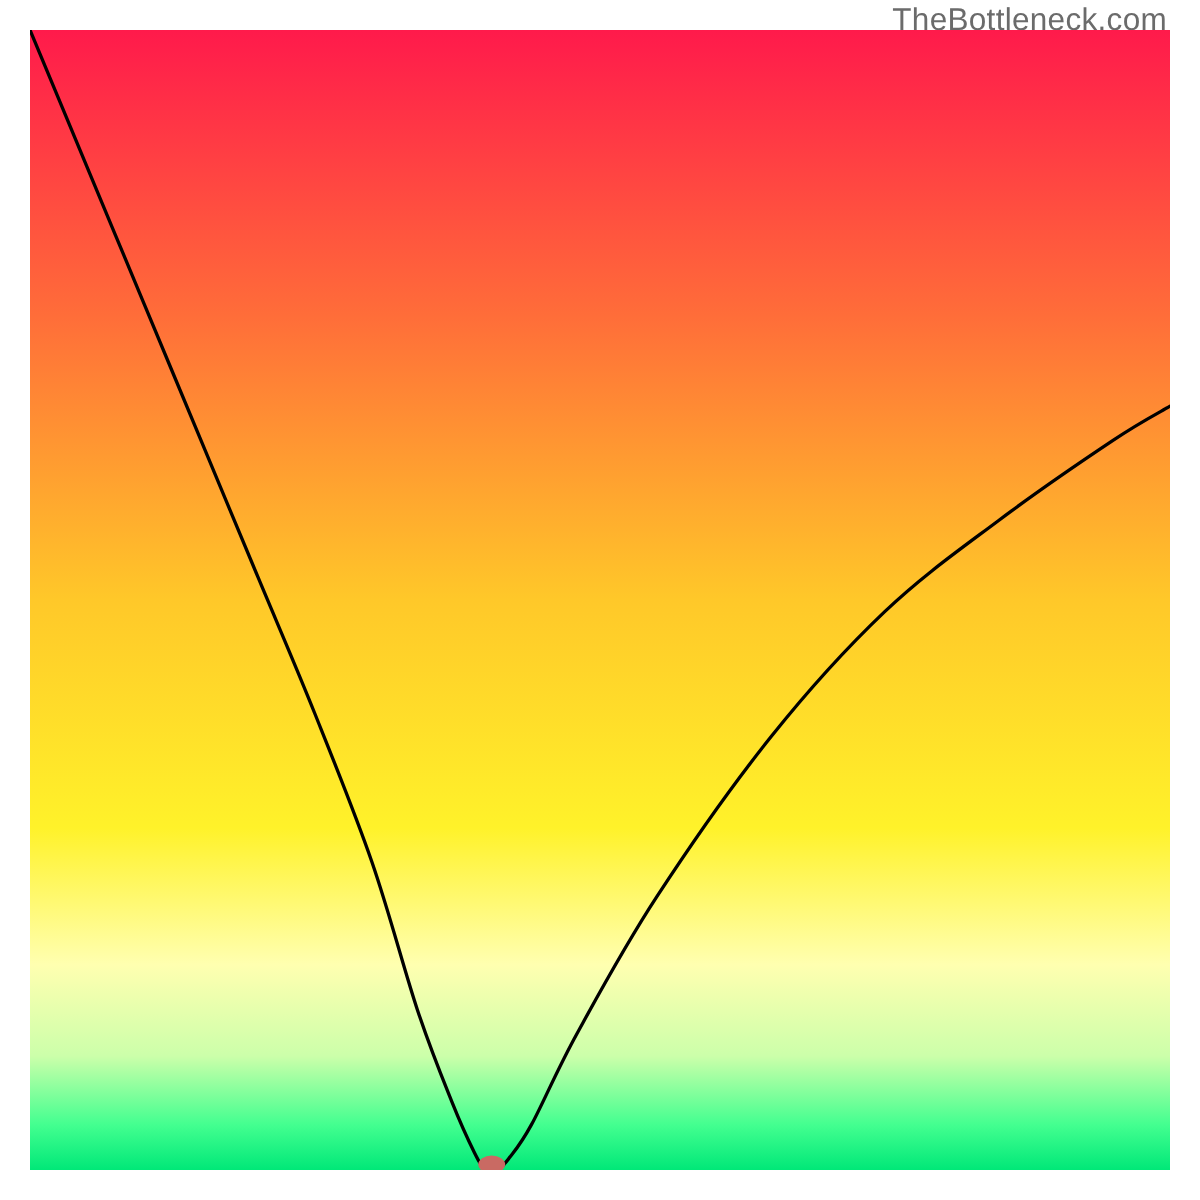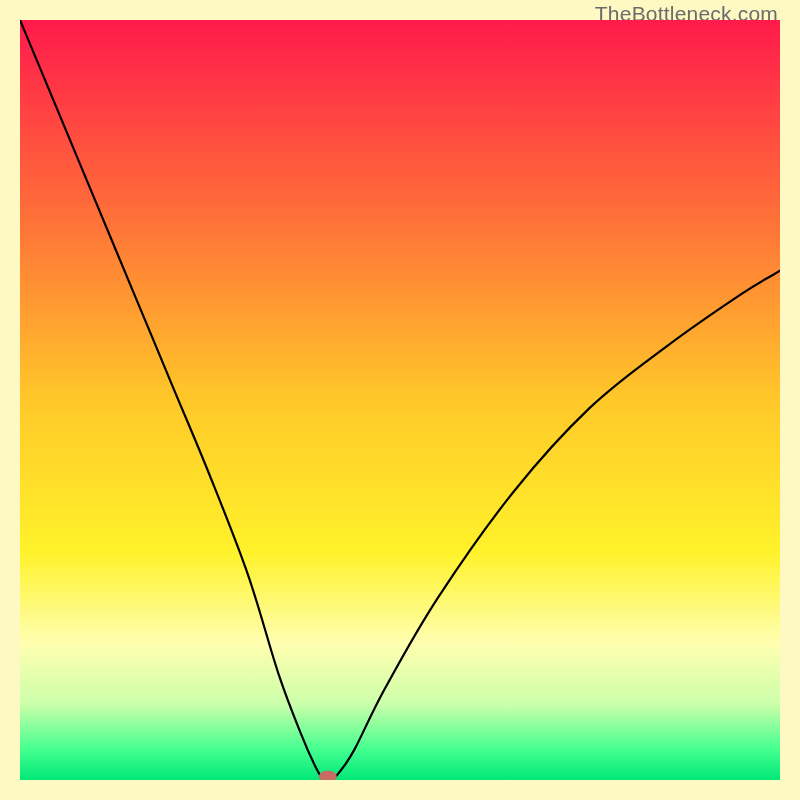--- a/index.html
+++ b/index.html
@@ -10,21 +10,21 @@
     background: #000;
     overflow: hidden;
     font-family: Arial, Helvetica, sans-serif;
   }
   .frame {
     position: absolute;
     left: 0;
     top: 0;
     width: 800px;
     height: 800px;
-    background: #fef9c3;
+    background: #ffffff;
   }
   .plot-area {
     position: absolute;
     left: 20px;
     top: 20px;
     width: 760px;
     height: 760px;
   }
   .watermark {
     position: absolute;

